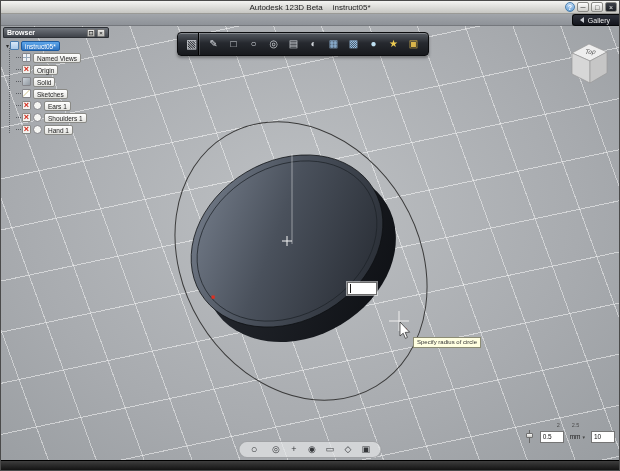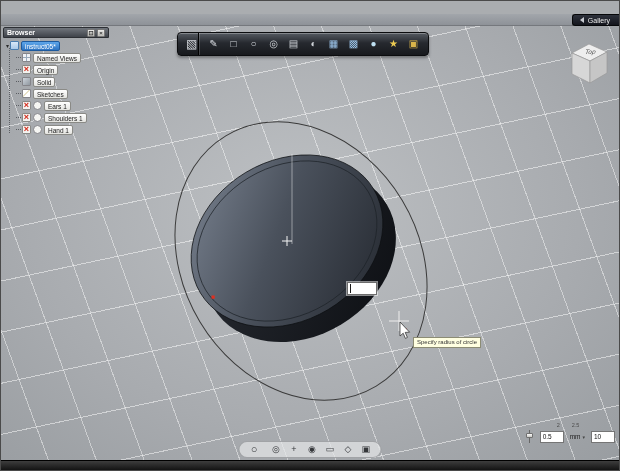--- a/index.html
+++ b/index.html
@@ -111,20 +111,30 @@
 
   
   .statusbar{position:absolute;left:0;right:0;bottom:0;height:10px;
     background:linear-gradient(#3d3d3d,#141414);border-top:1px solid #000;}
 </style>
 </head>
 <body>
 
 <div class="window">
 
+  <div class="titlebar">
+    <span>Autodesk 123D Beta</span>
+    <span class="doc">instruct05*</span>
+    <div class="win-controls">
+      <span class="wc-btn wc-help">?</span>
+      <span class="wc-btn">─</span>
+      <span class="wc-btn">□</span>
+      <span class="wc-btn wc-close">×</span>
+    </div>
+  </div>
 
   <div class="topstrip">
     <div class="gallery-btn">
       <span class="gal-arrow"></span>
       <span>Gallery</span>
     </div>
   </div>
 
   <div class="viewport">
     <svg class="scene" width="620" height="436" viewBox="0 0 620 436">

